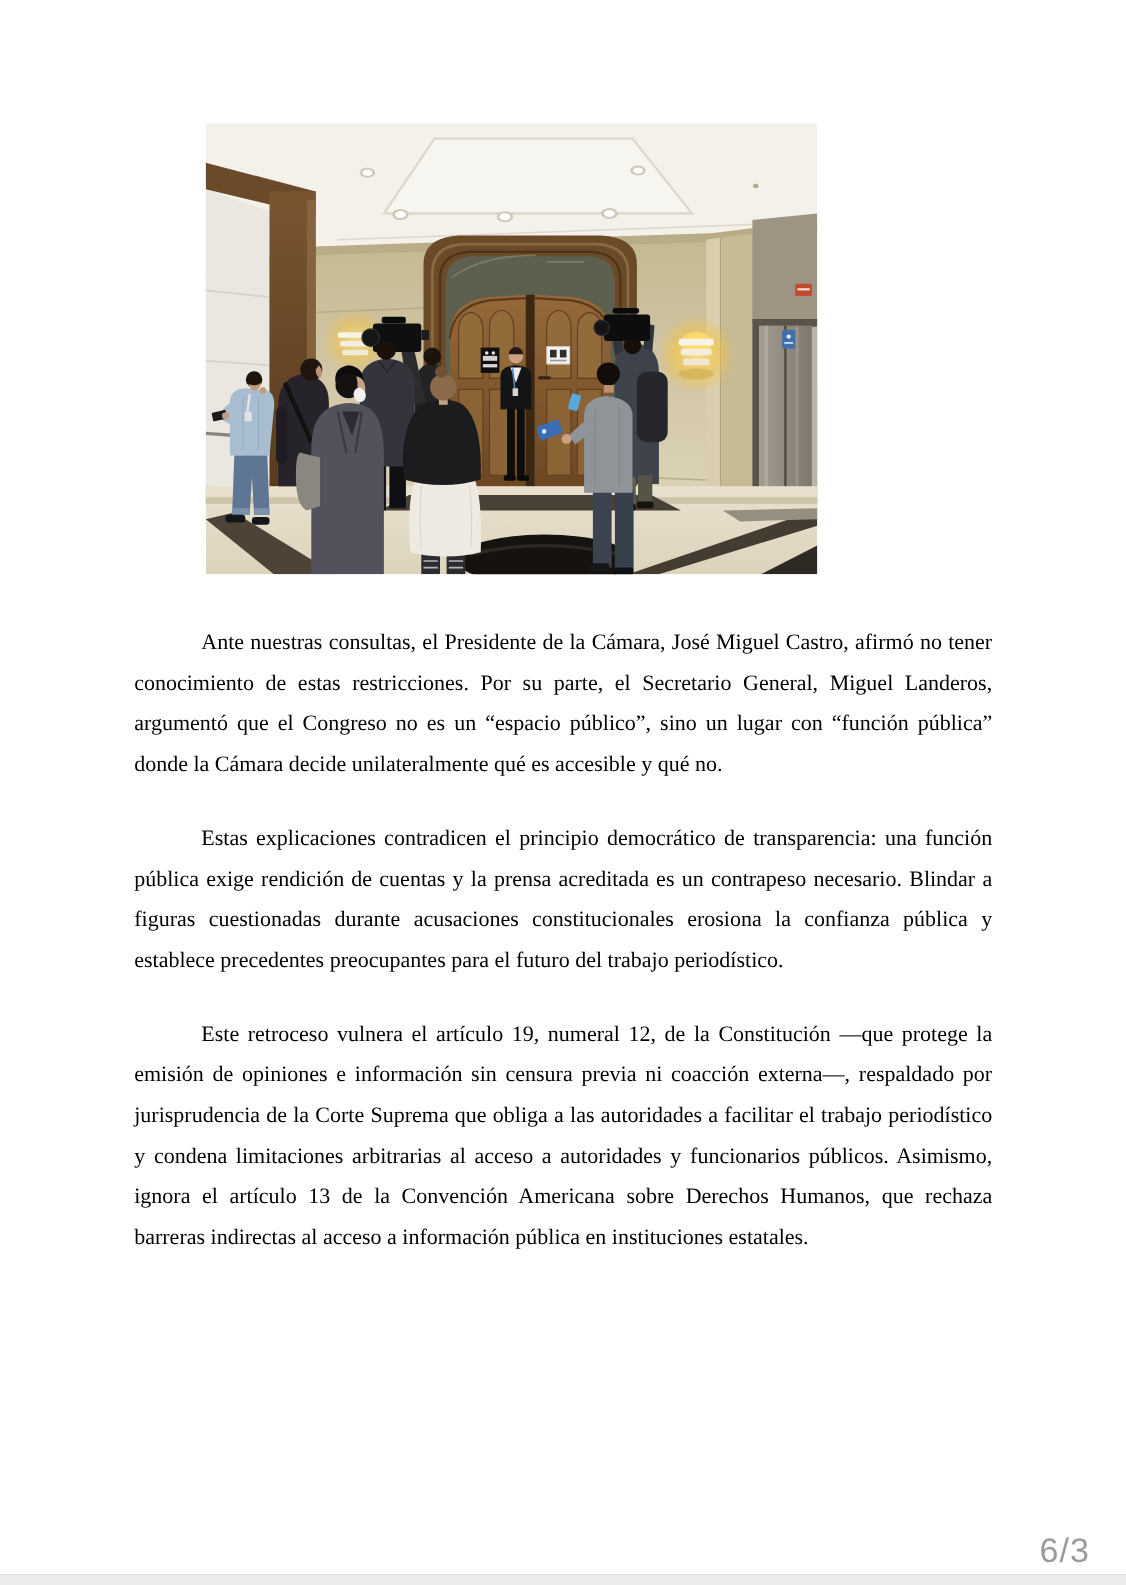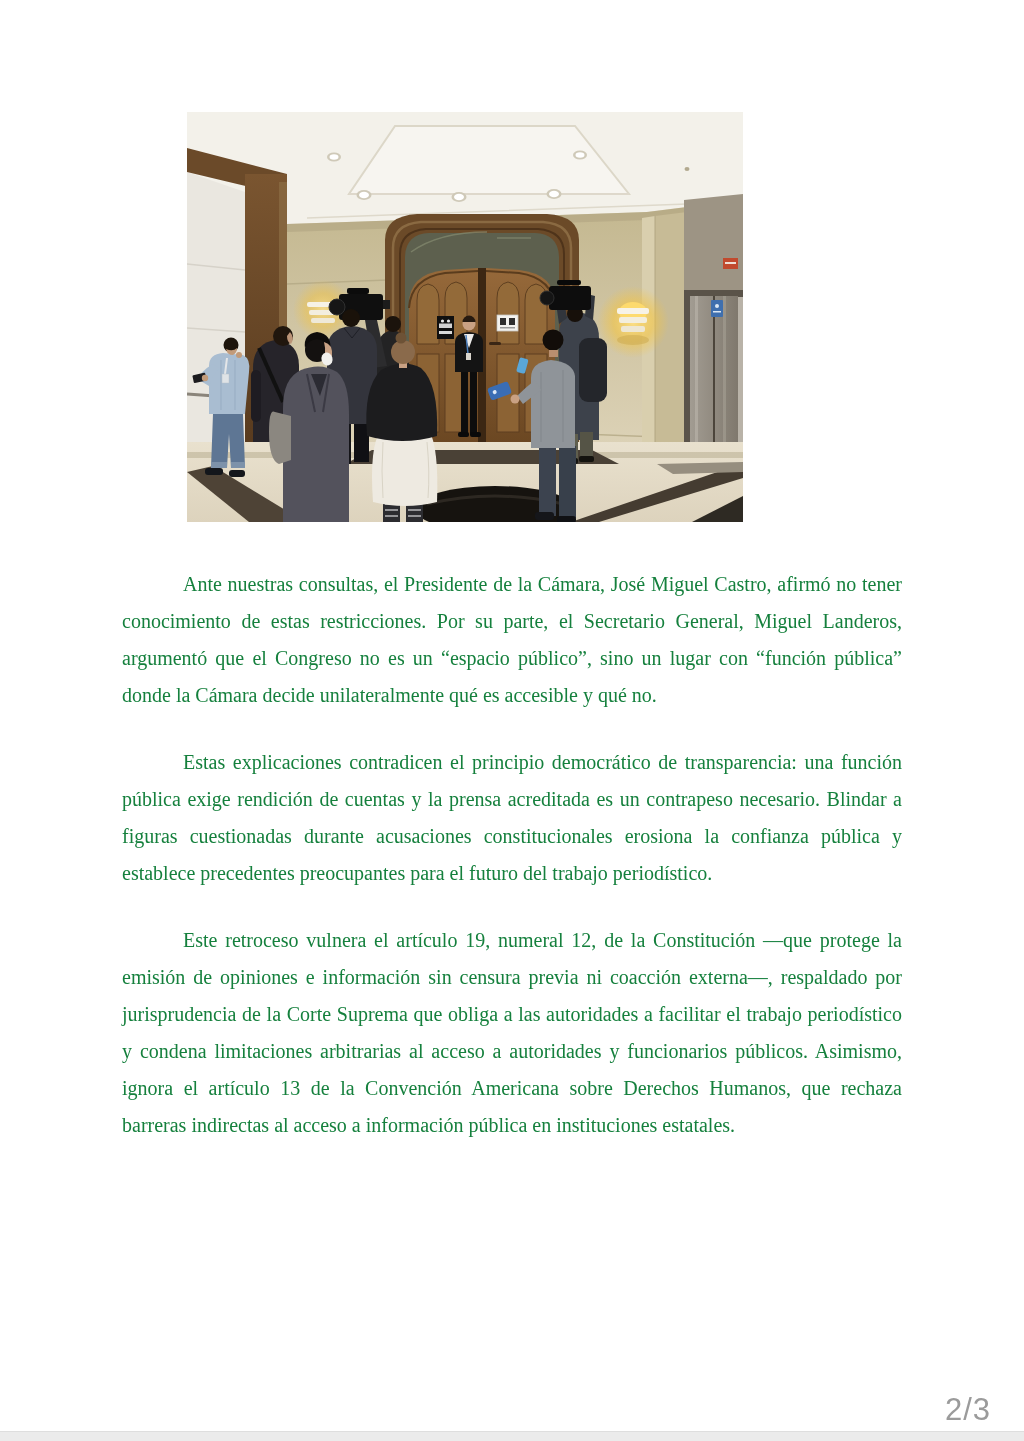--- a/index.html
+++ b/index.html
@@ -10,21 +10,21 @@
     overflow:hidden;
     font-family:"Liberation Serif","DejaVu Serif",serif;
   }
   .page{position:absolute;inset:0;background:#ffffff;}
   .photo{
     position:absolute;left:187px;top:112px;width:556px;height:410px;margin:0;
   }
   .photo svg{display:block;width:556px;height:410px;}
   .doc-body{
     position:absolute;left:122px;top:566px;width:780px;
-    font-size:20px;line-height:37px;color:#15803d;
+    font-size:20px;line-height:37px;color:#000000;
     text-align:justify;
   }
   .doc-body p{margin:0 0 30px;text-indent:61px;}
   .doc-body b{font-weight:normal;}
   .page-indicator{
     position:absolute;right:33px;top:1392px;
     font-family:"Liberation Sans","DejaVu Sans",sans-serif;
     font-size:31px;color:#9b9b9b;letter-spacing:1px;
   }
   .page-gap{
@@ -303,17 +303,17 @@
       </g>
     </svg>
   </figure>
 
   <div class="doc-body">
     <p><span>Ante nuestras consultas, el Presidente de la Cámara, José Miguel Castro, afirmó no tener conocimiento de estas restricciones. Por su parte, el Secretario General, Miguel Landeros, argumentó que el Congreso no es un “espacio público”, sino un lugar con “función pública” donde la Cámara decide unilateralmente qué es accesible y qué no.</span></p>
     <p><span>Estas explicaciones contradicen el principio democrático de transparencia: una función pública exige rendición de cuentas y la prensa acreditada es un contrapeso necesario. Blindar a figuras cuestionadas durante acusaciones constitucionales erosiona la confianza pública y establece precedentes preocupantes para el futuro del trabajo periodístico.</span></p>
     <p><span>Este retroceso vulnera el </span><b>artículo 19, numeral 12, de la Constitución</b><span> —que protege la emisión de opiniones e información sin censura previa ni coacción externa—, respaldado por </span><b>jurisprudencia de la Corte Suprema</b><span> que obliga a las autoridades a facilitar el trabajo periodístico y condena limitaciones arbitrarias al acceso a autoridades y funcionarios públicos. Asimismo, ignora el </span><b>artículo 13 de la Convención Americana sobre Derechos Humanos</b><span>, que rechaza barreras indirectas al acceso a información pública en instituciones estatales.</span></p>
   </div>
 
-  <div class="page-indicator">2/3</div>
+  <div class="page-indicator">6/3</div>
 
   <div class="page-gap"></div>
 
 </div>
 
 </body></html>

